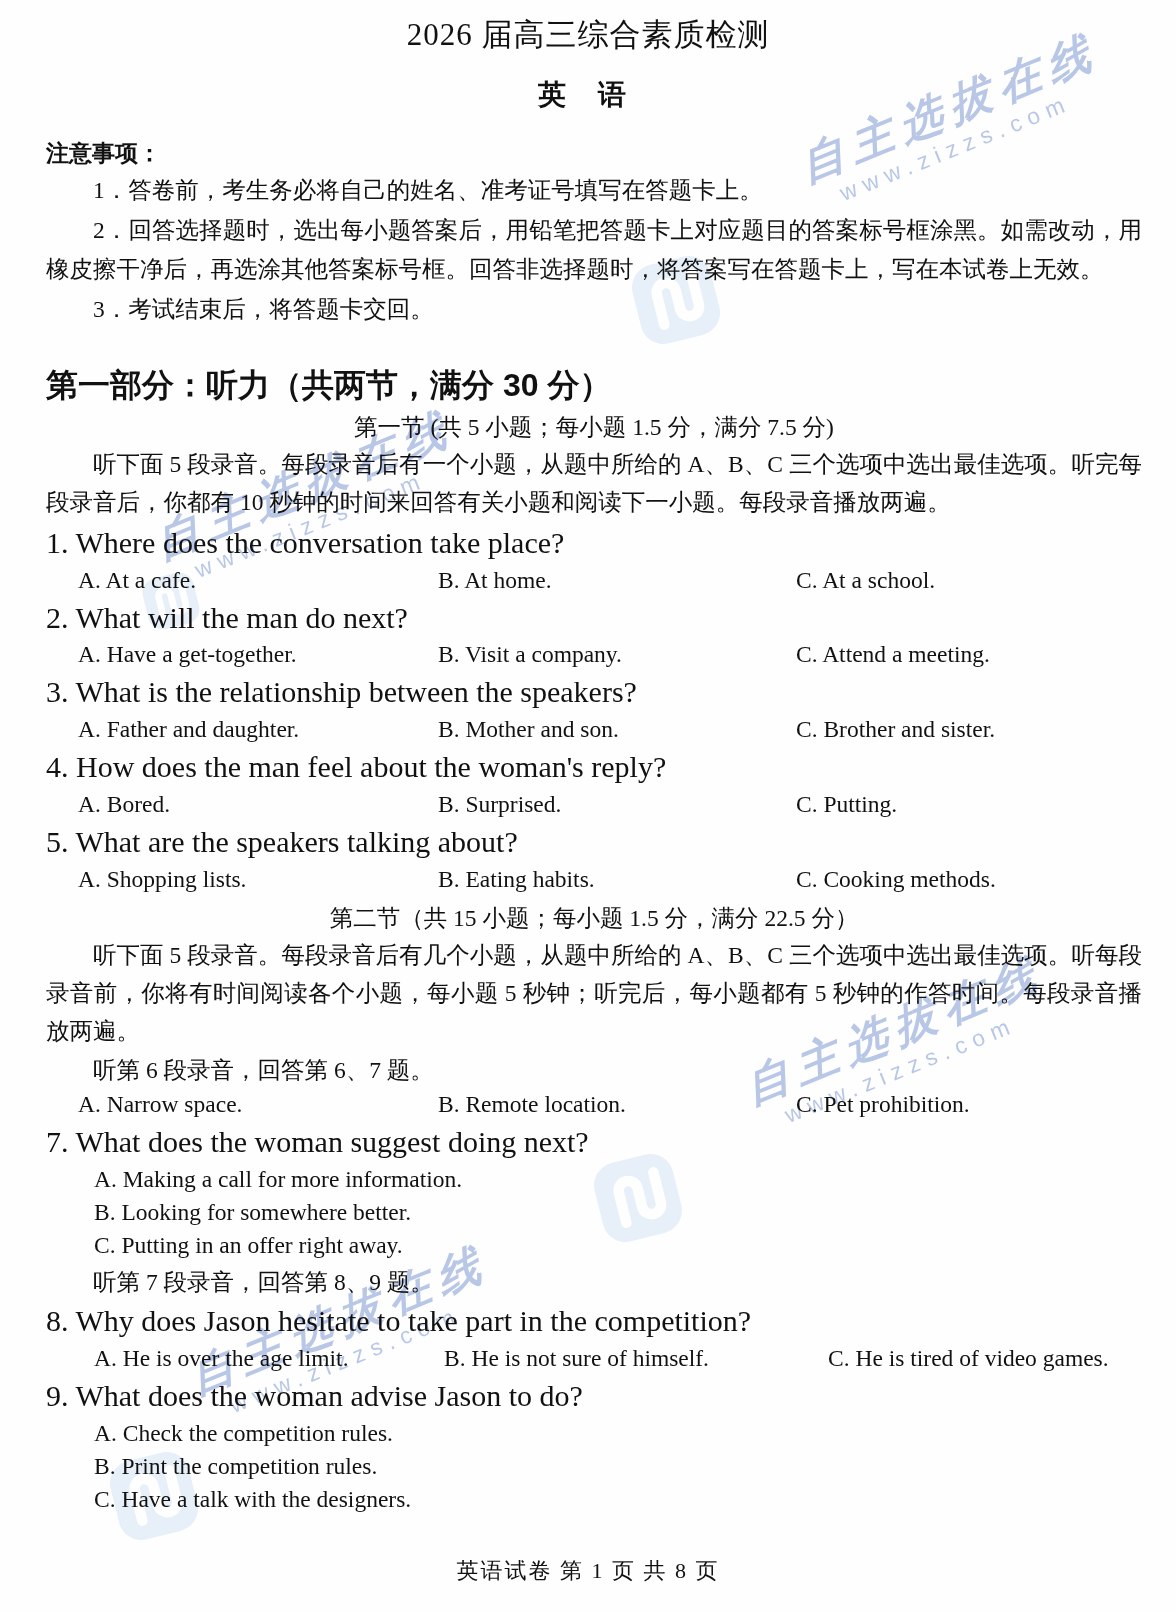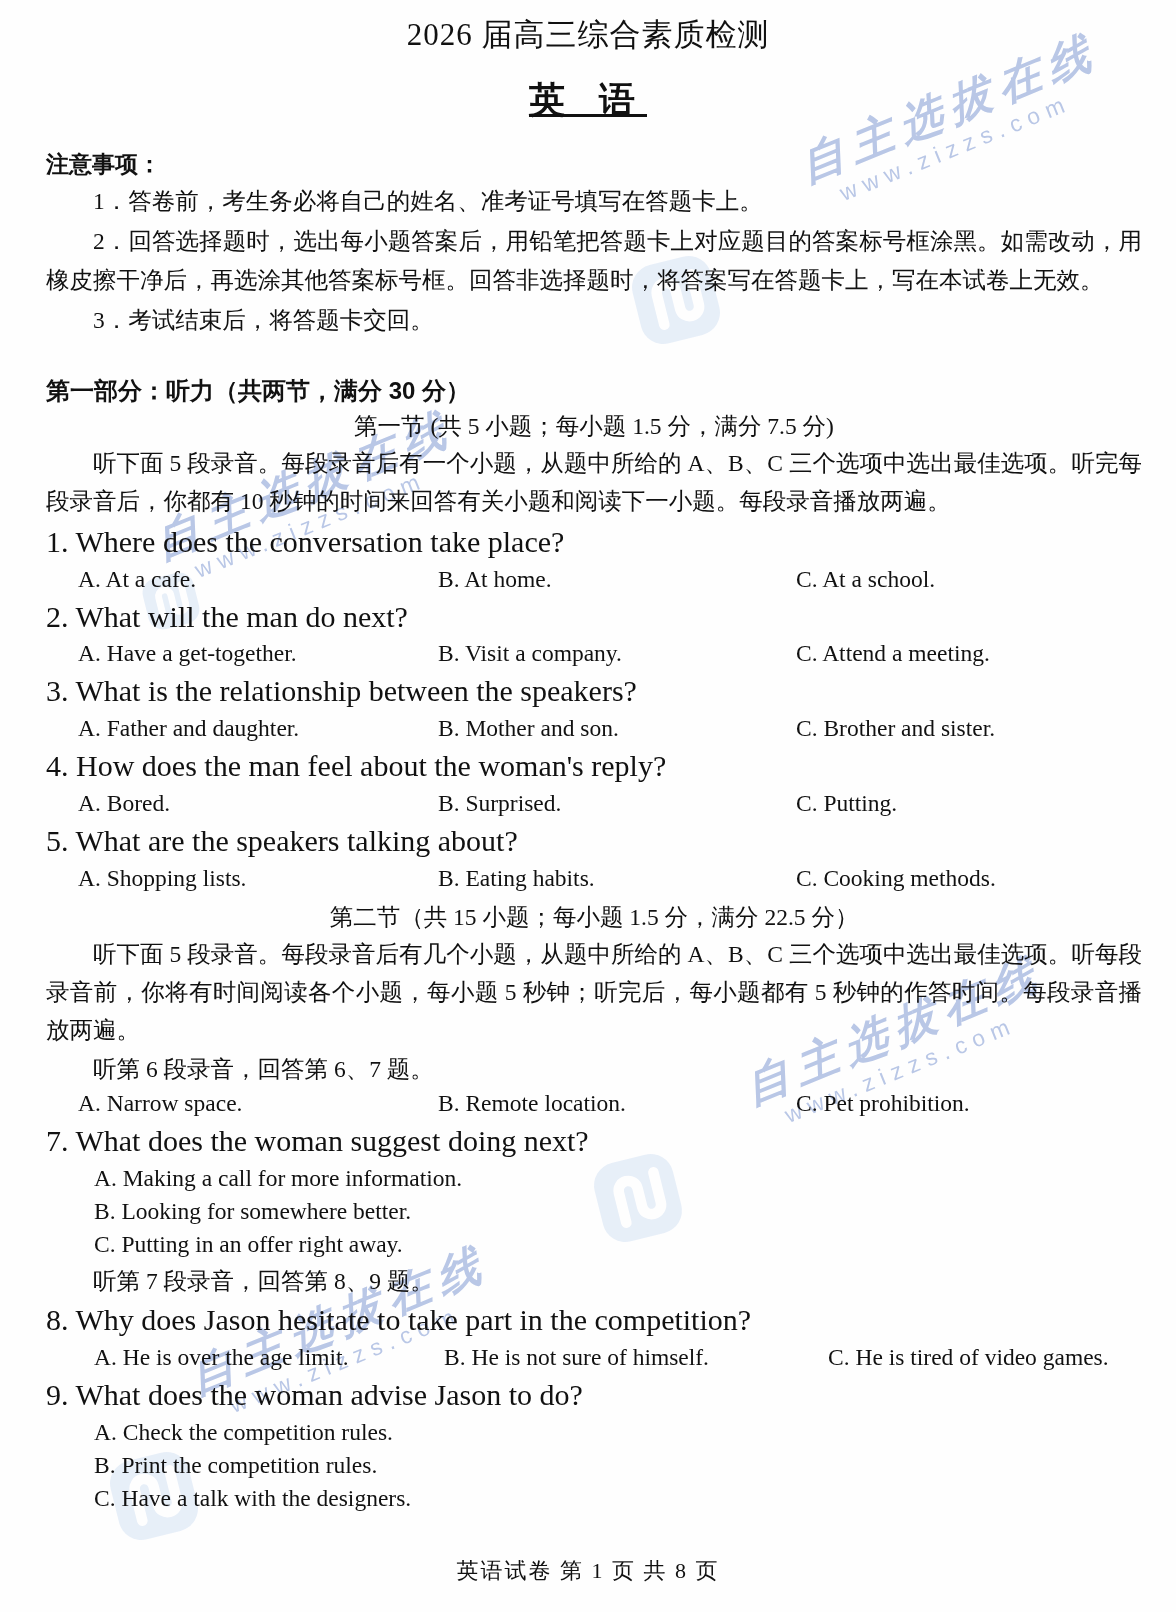--- a/index.html
+++ b/index.html
@@ -64,45 +64,44 @@
   }
   .doc-title {
     text-align: center;
     font-size: 31px;
     letter-spacing: 1px;
     margin: 14px 0 0 0;
     font-family: "Liberation Serif", serif;
   }
   .doc-subject {
     text-align: center;
-    font-size: 36px;
+    font-size: 28px;
     font-weight: bold;
     letter-spacing: 12px;
     margin: 20px 0 0 0;
     font-family: "Liberation Sans", sans-serif;
-    text-decoration: underline;
   }
   .notice-head {
     font-size: 23px;
     font-weight: bold;
     margin: 24px 0 0 12px;
     font-family: "Liberation Sans", sans-serif;
   }
   .cn-p {
     font-size: 23.5px;
     line-height: 1.63;
     margin: 2px 0 0 12px;
     text-align: justify;
     text-justify: inter-ideograph;
     font-family: "Liberation Serif", "DejaVu Serif", serif;
   }
   .indent2 { text-indent: 2em; }
 
   .part-head {
-    font-size: 24px;
+    font-size: 32px;
     font-weight: bold;
     margin: 36px 0 0 12px;
     font-family: "Liberation Sans", sans-serif;
   }
   .sec-head {
     font-size: 23.5px;
     margin: 3px 0 0 12px;
     font-family: "Liberation Serif", serif;
     text-align: center;
   }

